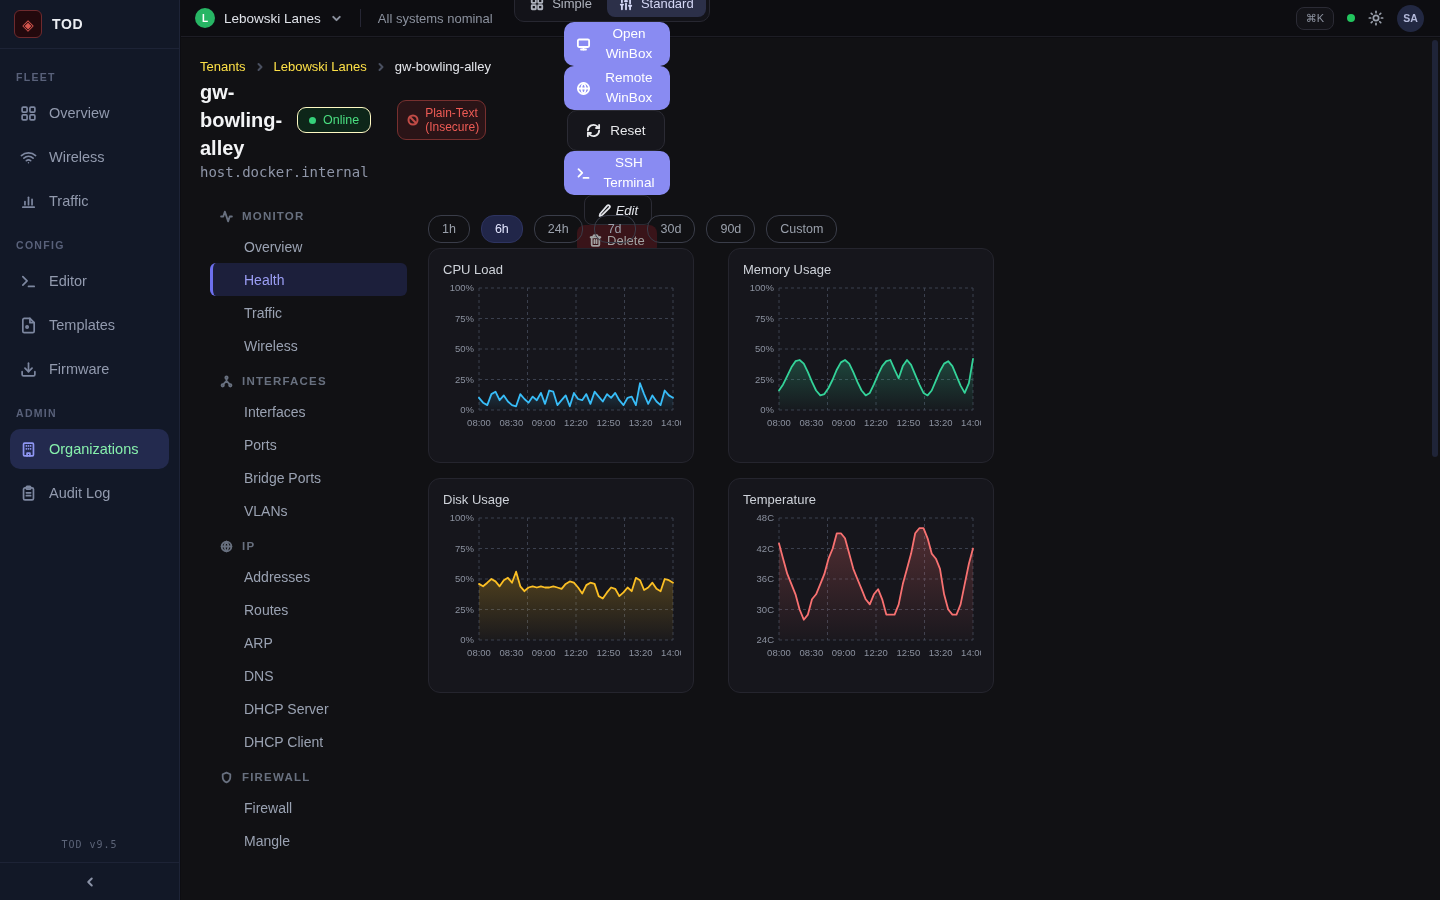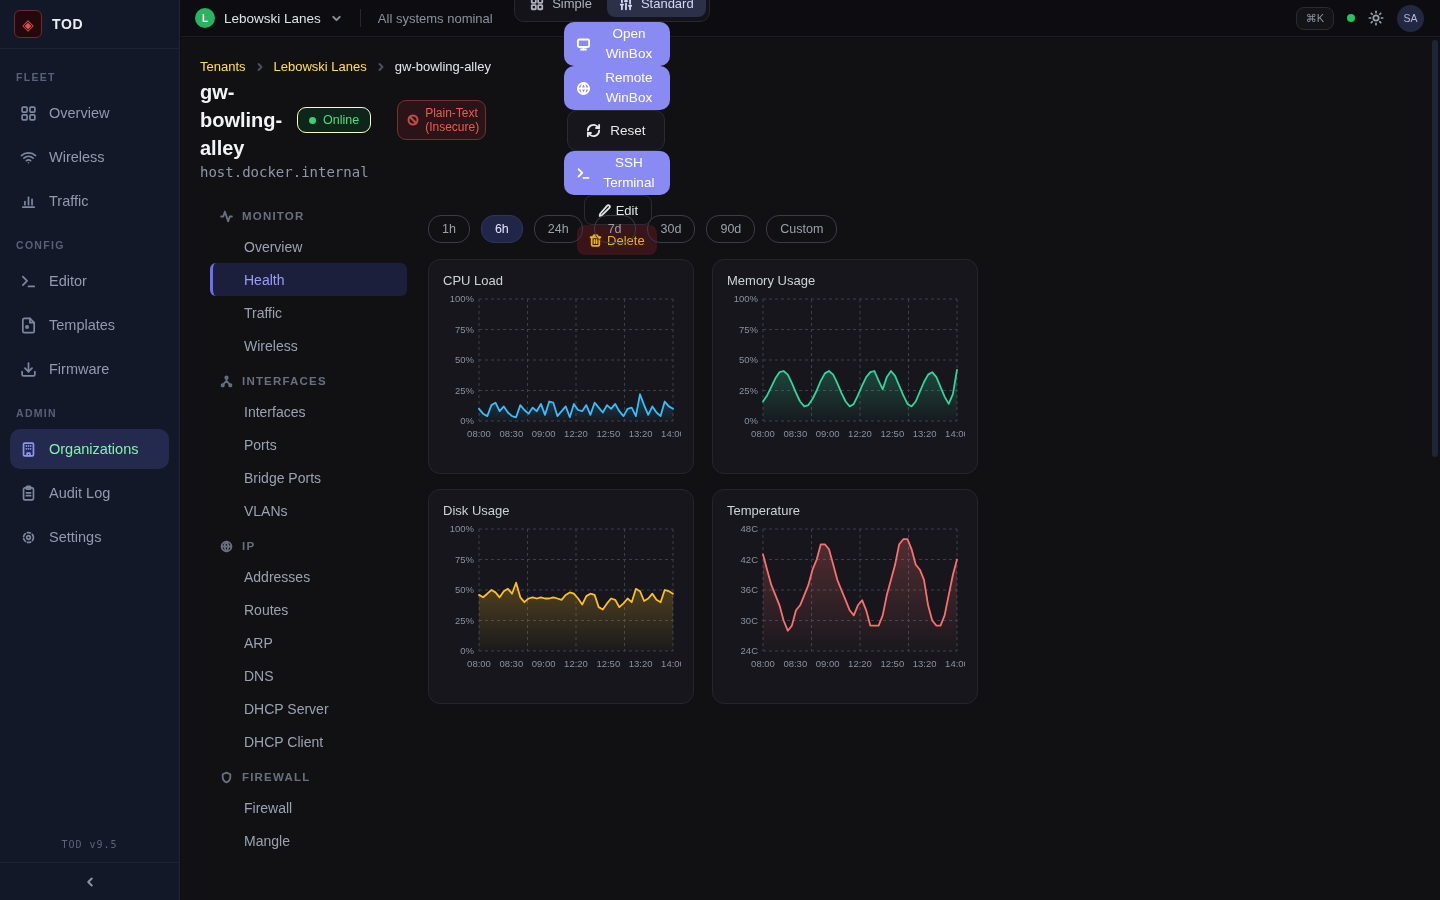--- a/index.html
+++ b/index.html
@@ -75,21 +75,21 @@
   .topbar-right { margin-left:auto; display:flex; align-items:center; gap:13px; }
   .kbd-pill {
     border:1px solid #2b2b35; border-radius:8px; padding:4px 9px;
     font-size:11px; color:#8b919e; background:#131318; cursor:pointer;
   }
   .status-dot { width:8px; height:8px; border-radius:50%; background:#22c55e; }
   .theme-toggle { color:#9aa0ac; cursor:pointer; display:flex; }
   .theme-toggle .ic { width:16px; height:16px; }
   .user-avatar {
     width:27px; height:27px; border-radius:50%; background:#222842;
-    color:#b3b9da; font-size:10.5px; font-weight:400;
+    color:#b3b9da; font-size:10.5px; font-weight:700;
     display:flex; align-items:center; justify-content:center; cursor:pointer;
   }
 
   
   .content { position:absolute; left:181px; top:38px; width:1259px; height:862px; background:#111114; }
   .breadcrumb { display:flex; align-items:center; gap:8px; padding:21px 0 0 19px; font-size:13px; }
   .crumb { color:#fde047; cursor:pointer; }
   .crumb.current { color:#e5e7ec; cursor:default; }
   .crumb-sep { color:#4a5060; display:flex; }
   .crumb-sep .ic { width:12px; height:12px; }
@@ -133,26 +133,26 @@
   .btn-primary .lbl { width:58px; }
   .btn-reset {
     height:41px; margin-left:8px; padding:0 18px; border-radius:10px;
     background:#16161c; border:1px solid #2b2b34; color:#e8e9ec;
     font-size:13.5px; gap:9px;
   }
   .btn-reset .ic { width:15px; height:15px; }
   .btn-edit {
     height:30px; margin-left:12px; padding:0 13px; border-radius:8px;
     background:transparent; border:1px solid #2b2b34; color:#e3e5ea;
-    font-size:13px; gap:5px;
+    font-size:13px; gap:5px;font-style:italic;
   }
   .btn-edit .ic { width:13px; height:13px; }
   .btn-delete {
     height:30px; margin-left:10px; padding:0 12px; border-radius:8px;
-    background:#391419; color:#eab308; font-size:13px; gap:5px;
+    background:#391419; color:#a3a3a3; font-size:13px; gap:5px;
   }
   .btn-delete .ic { width:13px; height:13px; }
 
   .device-host {
     margin:14px 0 0 19px; font-family:"DejaVu Sans Mono", monospace;
     font-size:14px; color:#8f96a8;
   }
 
   .body-row { display:flex; padding-left:29px; margin-top:17px; }
 
@@ -176,22 +176,22 @@
   .main-panel { margin-left:21px; margin-top:1px; }
   .time-pills { display:flex; gap:11px; margin-top:17px; }
   .pill {
     height:28px; padding:0 13px; border-radius:13px; border:1px solid #3a3d49;
     background:transparent; color:#9aa0ab; font-size:12.5px;
     display:flex; align-items:center; cursor:pointer;
   }
   .pill.active { background:#212649; border-color:#2e3461; color:#e3e6ff; }
 
   .charts-grid {
-    margin-top:16px; display:grid;
-    grid-template-columns:266px 266px; grid-auto-rows:215px; gap:15px 18px;
+    margin-top:5px; display:grid;
+    grid-template-columns:266px 266px; grid-auto-rows:215px; gap:15px 34px;
   }
   .chart-card {
     background:#16161c; border:1px solid #25252e; border-radius:12px;
     padding:13px 14px 8px 14px;
   }
   .chart-title { font-size:13px; color:#ced2d9; margin-bottom:3px; }
   .chart-svg { width:238px; height:162px; display:block; }
   .grid-line { stroke:#3b404e; stroke-width:1; stroke-dasharray:3 3; }
   .ylab, .xlab {
     fill:#8b919f; font-size:9.5px; font-family:"Liberation Sans", sans-serif;
@@ -279,27 +279,20 @@
           </svg>
         <span>Organizations</span>
       </div>
       <div class="side-item">
         <svg class="ic" viewBox="0 0 24 24" fill="none" stroke="currentColor" stroke-width="1.7" stroke-linecap="round" stroke-linejoin="round">
             <rect x="5" y="4" width="14" height="17" rx="2"></rect>
             <rect x="9" y="2" width="6" height="4" rx="1"></rect>
             <path d="M9 11h6M9 15h6"></path>
           </svg>
         <span>Audit Log</span>
-      </div>
-      <div class="side-item">
-        <svg class="ic" viewBox="0 0 24 24" fill="none" stroke="currentColor" stroke-width="1.7" stroke-linecap="round" stroke-linejoin="round">
-            <circle cx="12" cy="12" r="7" stroke-dasharray="3.2 2.2"></circle>
-            <circle cx="12" cy="12" r="2.6"></circle>
-          </svg>
-        <span>Settings</span>
       </div>
     </nav>
     <div class="sidebar-footer">
       <div class="side-version">TOD v9.5</div>
       <div class="side-collapse">
         <svg class="ic" viewBox="0 0 24 24" fill="none" stroke="currentColor" stroke-width="2" stroke-linecap="round" stroke-linejoin="round" style="width:14px;height:14px">
             <polyline points="15 18 9 12 15 6"></polyline>
           </svg>
       </div>
     </div>

